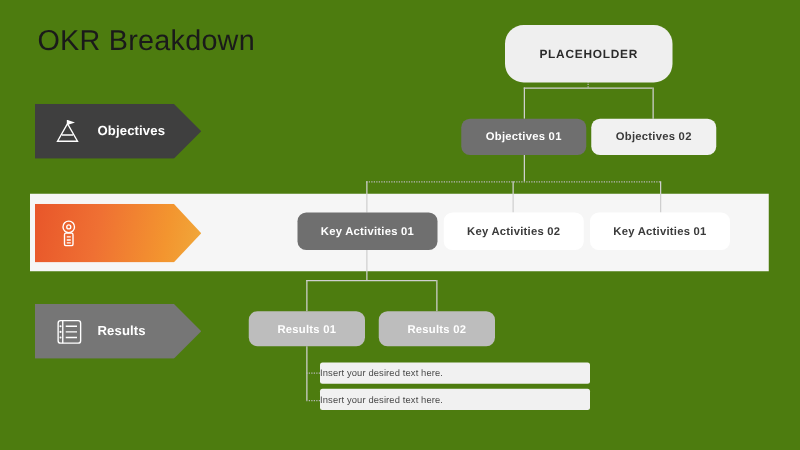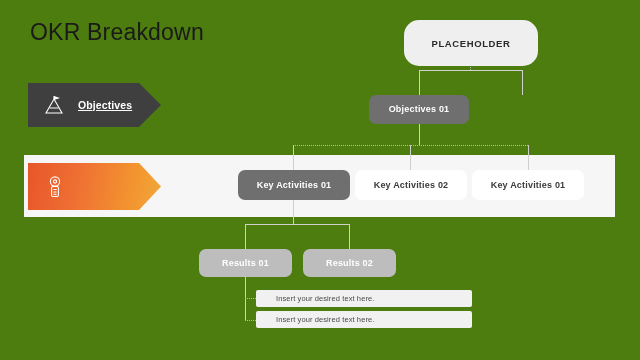--- a/index.html
+++ b/index.html
@@ -86,21 +86,20 @@
     align-items: center;
     justify-content: center;
   }
   .banner-label {
     font-size: 10.5px;
     font-weight: bold;
     line-height: 12px;
     letter-spacing: 0.1px;
     color: #ffffff;
     white-space: pre-line;
-    text-decoration: underline;
   }
 
   
   .node {
     position: absolute;
     box-sizing: border-box;
     display: flex;
     align-items: center;
     justify-content: center;
     text-align: center;
@@ -186,21 +185,21 @@
   .text-bar {
     position: absolute;
     left: 256px;
     box-sizing: border-box;
     width: 216px;
     height: 17px;
     background: #f1f1f1;
     border-radius: 2px;
     display: flex;
     align-items: center;
-    padding-left: 20px;
+    padding-left: 0;
     font-size: 7.5px;
     color: #4a4a4a;
     letter-spacing: 0.1px;
   }
   .text-bar-1 { top: 290px; }
   .text-bar-2 { top: 311px; }
   .v-solid {
     position: absolute;
     width: 1px;
     background: #cfcfcf;
@@ -271,24 +270,40 @@
         <circle cx="10" cy="6.5" r="4.6"></circle>
         <circle cx="10" cy="6.5" r="1.6"></circle>
         <rect x="6.6" y="11.5" width="6.8" height="10" rx="1.2"></rect>
         <line x1="8.4" y1="14.5" x2="11.6" y2="14.5"></line>
         <line x1="8.4" y1="17" x2="11.6" y2="17"></line>
         <line x1="8.4" y1="19.3" x2="11.6" y2="19.3"></line>
       </svg>
     </span>
   </div>
 
+  <div class="banner banner-results">
+    <span class="banner-icon">
+      <svg class="icon-svg" width="23" height="23" viewBox="0 0 23 23" fill="none" stroke="#ffffff" stroke-width="1.1">
+        <rect x="2.5" y="2.5" width="18" height="18" rx="2"></rect>
+        <line x1="6.2" y1="2.5" x2="6.2" y2="20.5"></line>
+        <circle cx="4.4" cy="7" r="0.85" fill="#ffffff" stroke="none"></circle>
+        <circle cx="4.4" cy="11.5" r="0.85" fill="#ffffff" stroke="none"></circle>
+        <circle cx="4.4" cy="16" r="0.85" fill="#ffffff" stroke="none"></circle>
+        <line x1="8.6" y1="7" x2="17.6" y2="7"></line>
+        <line x1="8.6" y1="11.5" x2="17.6" y2="11.5"></line>
+        <line x1="8.6" y1="16" x2="17.6" y2="16"></line>
+      </svg>
+    </span>
+    <span class="banner-label">Results</span>
+  </div>
 
   <div class="node node-placeholder">PLACEHOLDER</div>
 
   <div class="node node-obj-01">Objectives 01</div>
+  <div class="node node-obj-02">Objectives 02</div>
 
   <div class="node node-ka-01">Key Activities 01</div>
   <div class="node node-ka-02">Key Activities 02</div>
   <div class="node node-ka-03">Key Activities 01</div>
 
   <div class="node node-res-01">Results 01</div>
   <div class="node node-res-02">Results 02</div>
 
   <div class="text-bar text-bar-1">Insert your desired  text here.</div>
   <div class="text-bar text-bar-2">Insert your desired  text here.</div>

